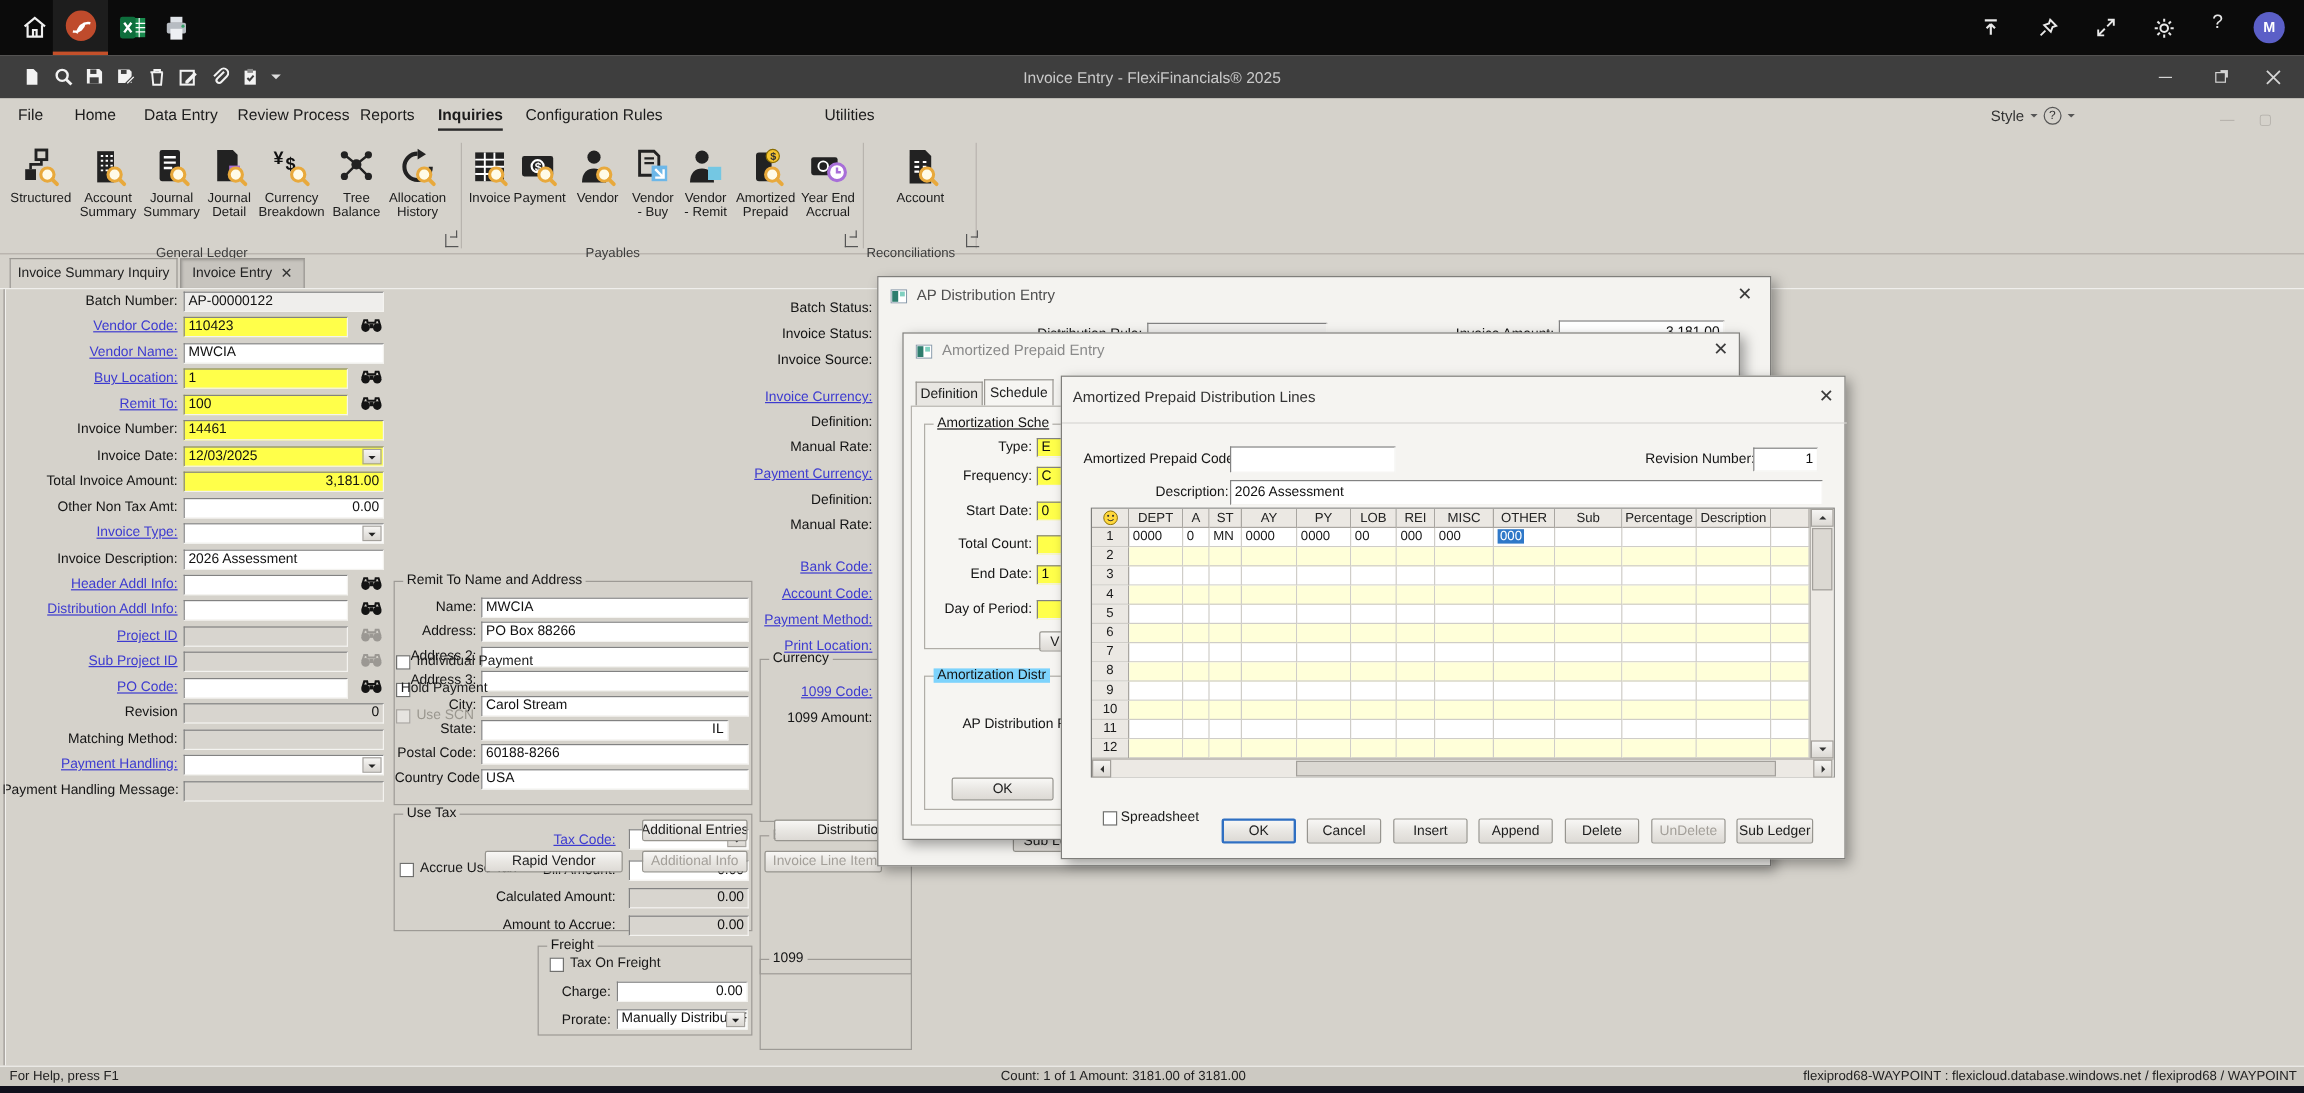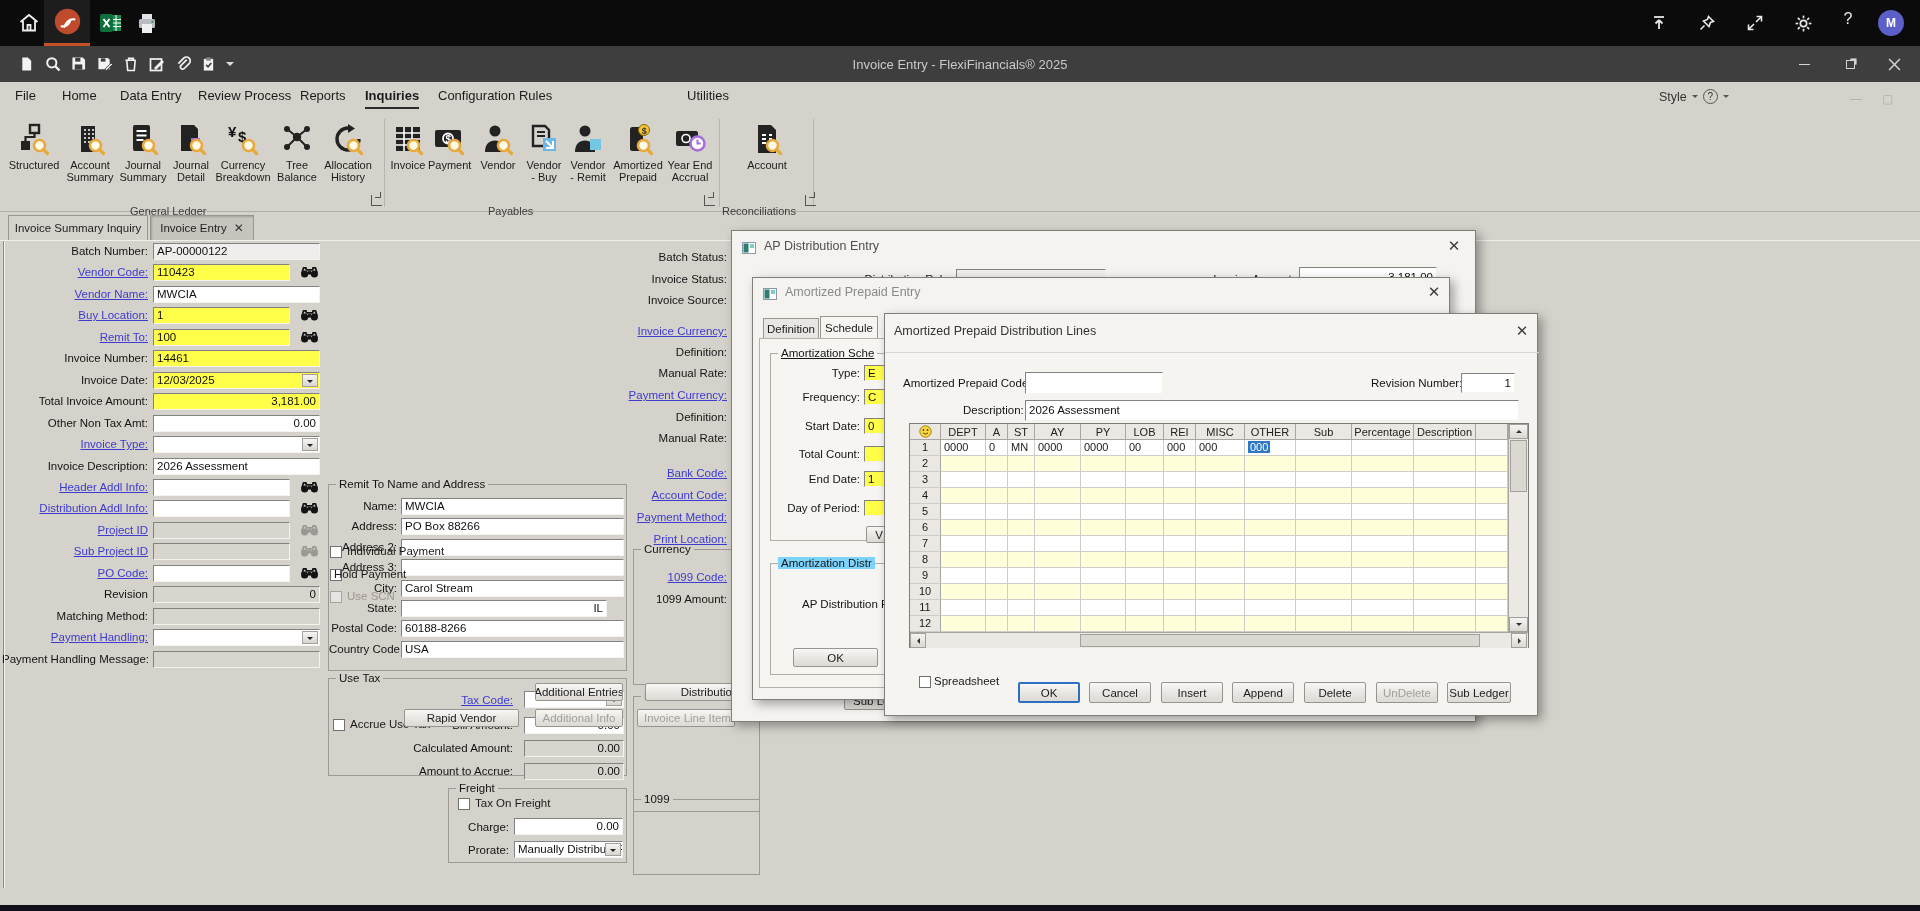--- a/index.html
+++ b/index.html
@@ -939,14 +939,19 @@
         <div class="btn default" style="left: 133px; top: 368px; width: 62px; height: 21px;">OK</div>
         <div class="btn" style="left: 204px; top: 368px; width: 62px; height: 21px;">Cancel</div>
         <div class="btn" style="left: 276px; top: 368px; width: 62px; height: 21px;">Insert</div>
         <div class="btn" style="left: 347px; top: 368px; width: 62px; height: 21px;">Append</div>
         <div class="btn" style="left: 419px; top: 368px; width: 62px; height: 21px;">Delete</div>
         <div class="btn disabled" style="left: 491px; top: 368px; width: 62px; height: 21px;">UnDelete</div>
         <div class="btn" style="left: 562px; top: 368px; width: 64px; height: 21px;">Sub Ledger</div>
       </div>
   </div>
 
+  <div class="statusbar">
+    <span class="abs" style="left:8px;top:2px;">For Help, press F1</span>
+    <span class="abs" style="left:834px;top:2px;">Count: 1 of 1   Amount: 3181.00 of 3181.00</span>
+    <span class="abs" style="right:6px;top:2px;">flexiprod68-WAYPOINT : flexicloud.database.windows.net / flexiprod68 / WAYPOINT</span>
+  </div>
   <div class="darkbar"></div>
 </div>
 
 </body></html>

